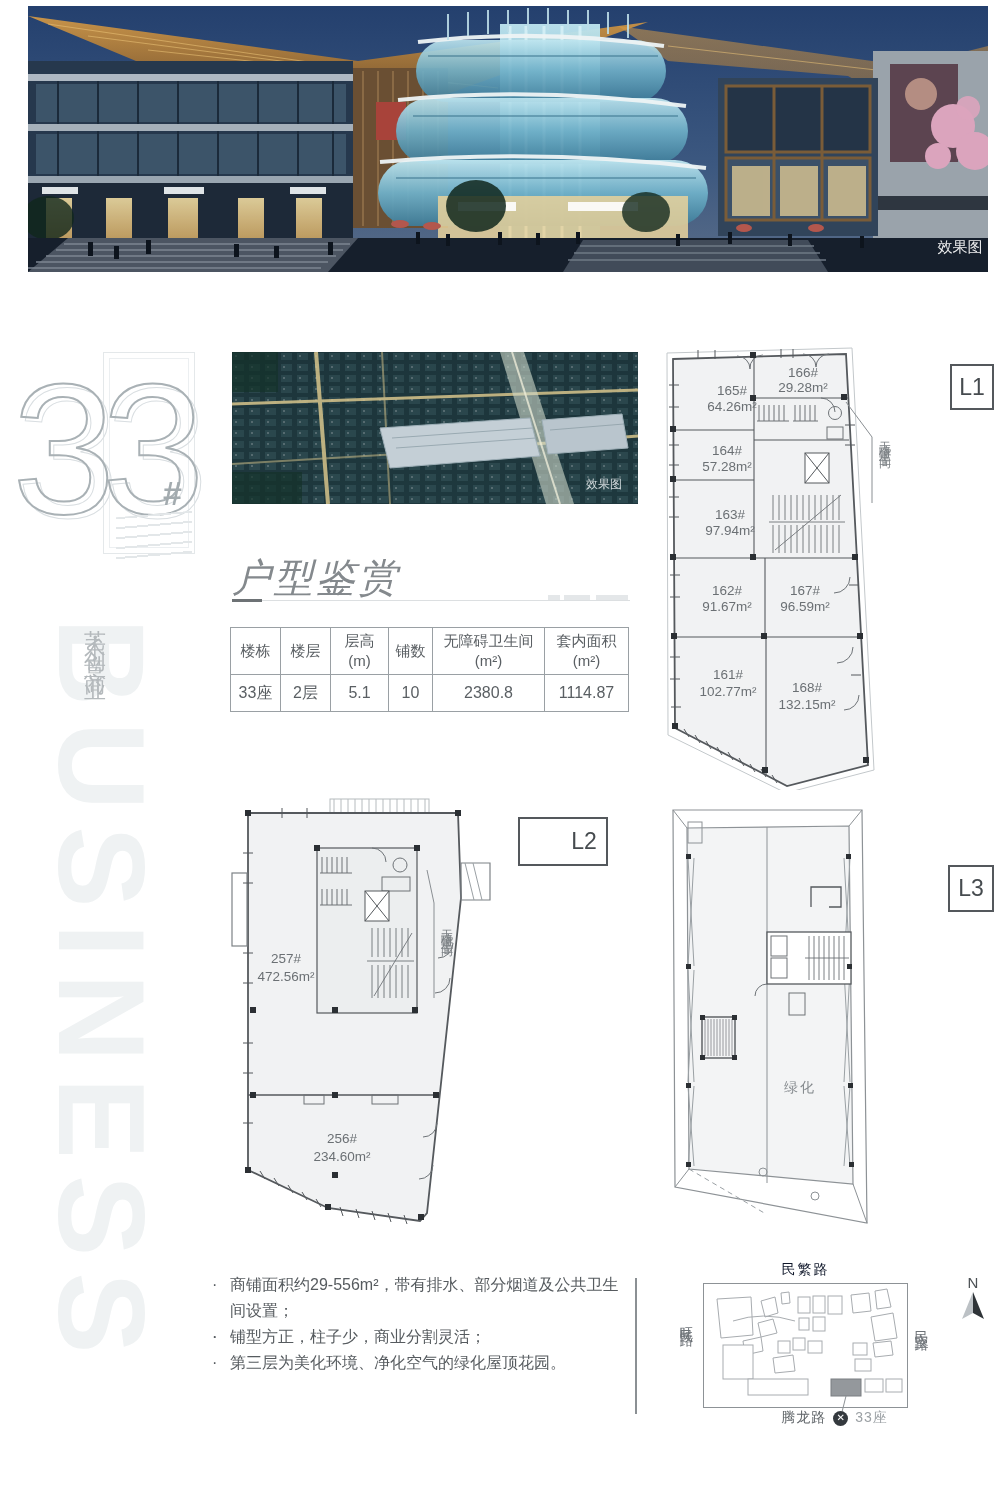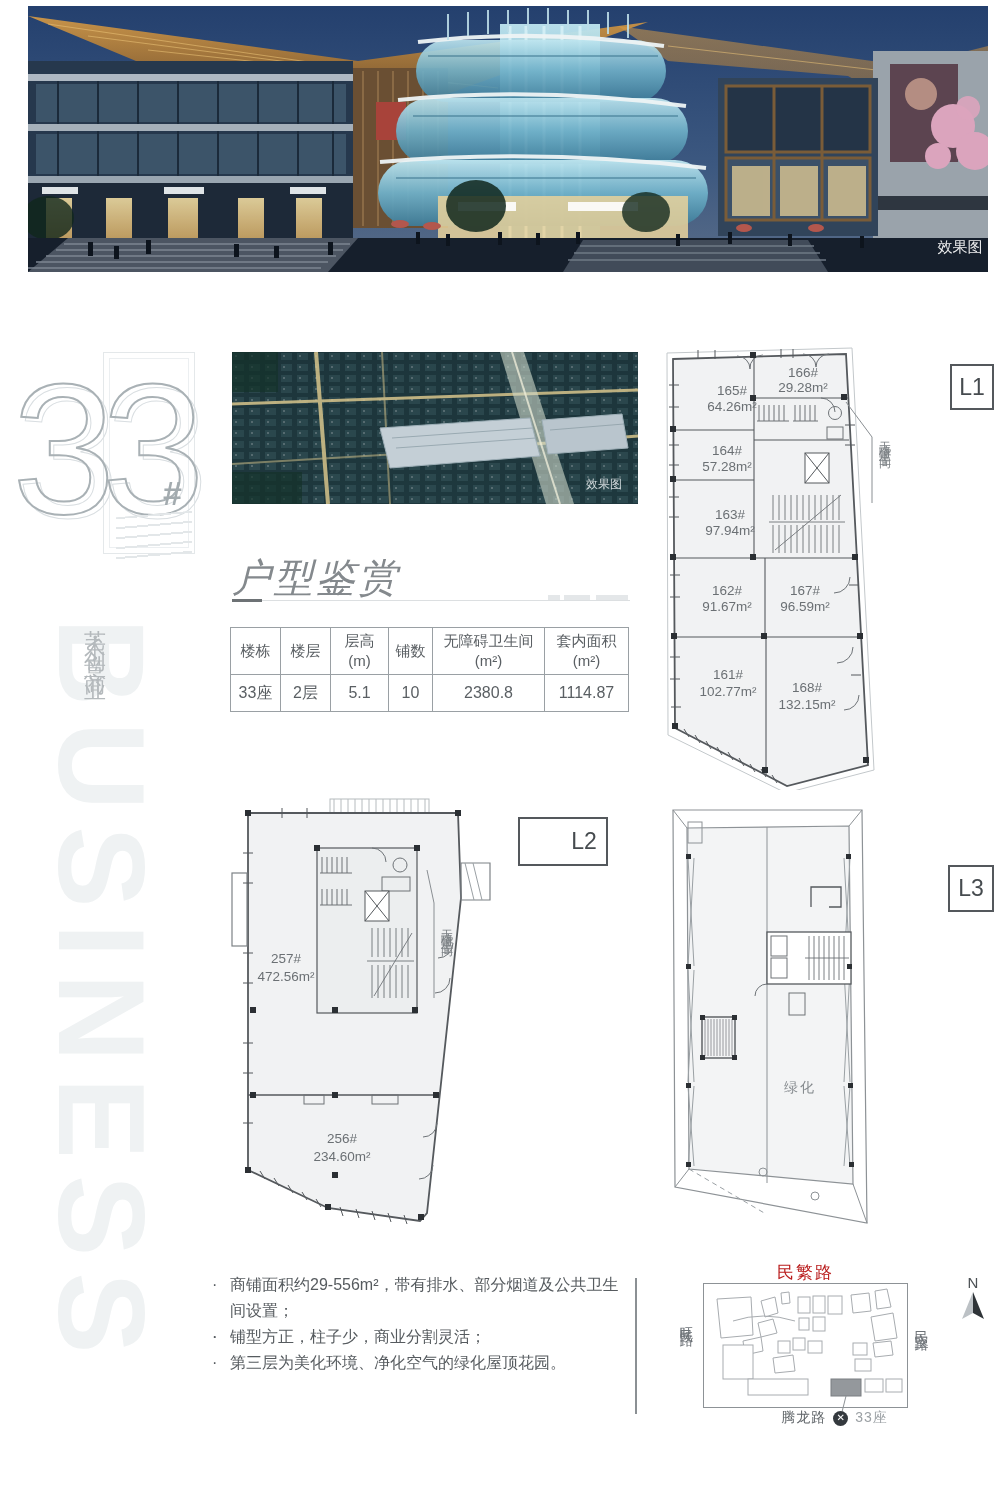--- a/index.html
+++ b/index.html
@@ -29,21 +29,21 @@
   table.spec td{height:32px;font-size:16px;}
   
   .plan-box{border:2px solid #54585c;color:#464b4f;font-size:23px;display:flex;align-items:center;justify-content:center;}
   .anno-vert{writing-mode:vertical-rl;font-size:12px;color:#7c8185;letter-spacing:3px;}
   
   .bullets{width:416px;}
   .bullet{position:relative;padding-left:22px;font-size:16px;line-height:26px;color:#565b5f;}
   .bullet .mk{position:absolute;left:4px;top:0;color:#565b5f;}
   .vline{width:2px;background:#8b9094;}
   
-  .road-label{font-size:17px;color:#b91c1c;letter-spacing:2px;}
+  .road-label{font-size:14px;color:#0f172a;letter-spacing:2px;}
   .road-vert{writing-mode:vertical-rl;font-size:14px;color:#6d7277;letter-spacing:3px;}
   .map-caption{display:flex;align-items:center;justify-content:center;gap:7px;}
   .cap-road{font-size:14px;color:#5f6468;letter-spacing:1px;}
   .cap-bldg{font-size:14px;color:#9ba0a4;letter-spacing:1px;}
   .metro-icon{width:15px;height:15px;border-radius:50%;background:#34393e;color:#fff;font-size:10px;
     display:flex;align-items:center;justify-content:center;line-height:1;}
   .compass-n{font-size:15px;color:#4c5155;text-align:center;}
   svg text{font-family:"Liberation Sans","DejaVu Sans",sans-serif;}
   .rn{font-size:13.5px;fill:#6b7074;text-anchor:middle;}
   .gl{font-size:14px;fill:#84898d;text-anchor:middle;letter-spacing:2px;}

